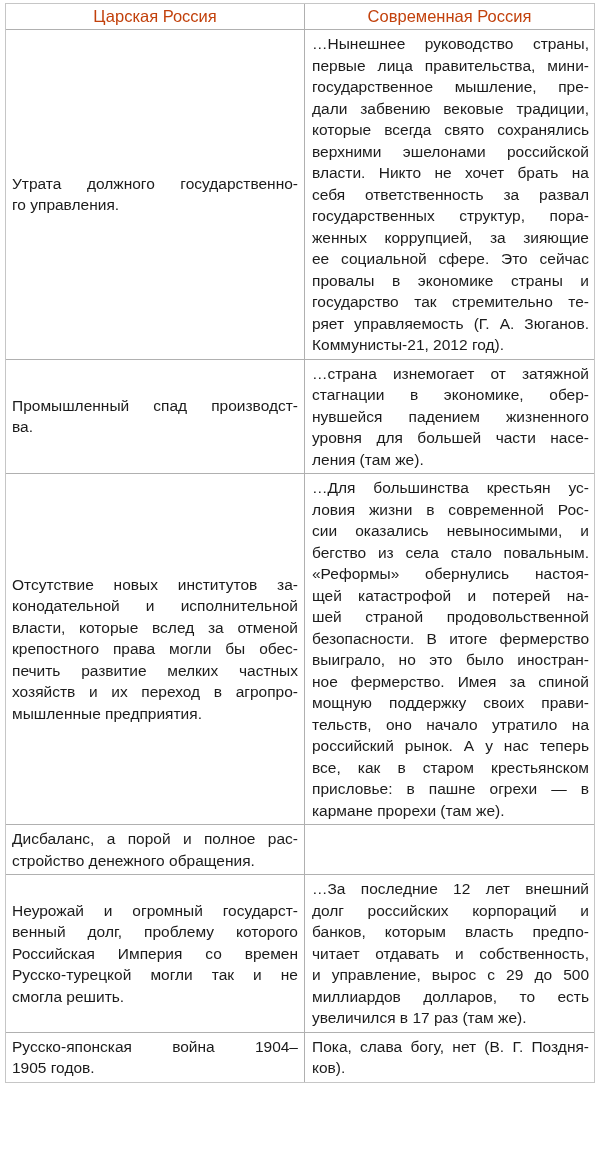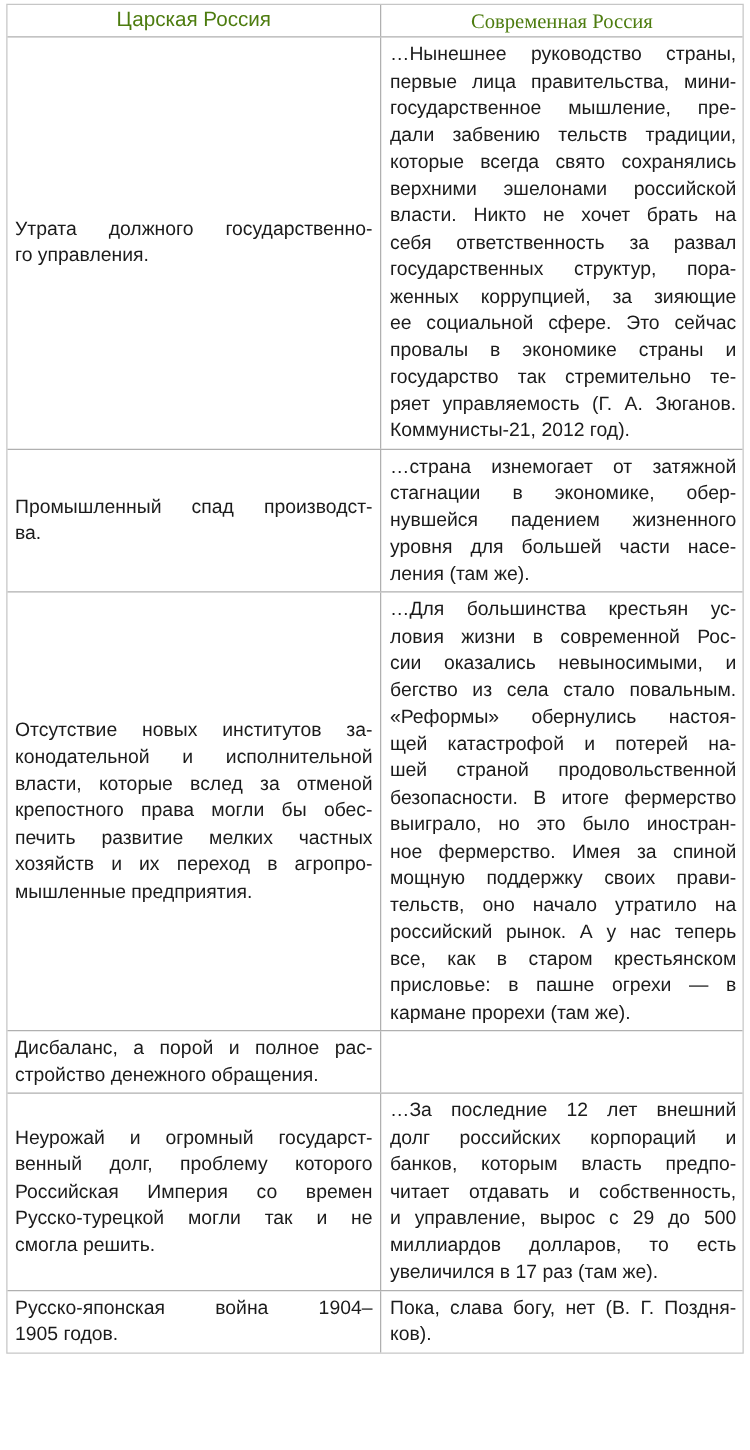--- a/index.html
+++ b/index.html
@@ -29,25 +29,25 @@
   .hdr-row {
     display: flex;
     border-bottom: 1px solid #b0b0b0;
   }
   .hdr-cell {
     box-sizing: border-box;
     font-size: 16.5px;
     line-height: 25px;
     height: 25px;
     text-align: center;
-    color: #4d7c0f;
+    color: #c2410c;
     overflow: hidden;
   }
   .hdr-cell.left  { width: 299px; border-right: 1px solid #b0b0b0; }
-  .hdr-cell.right { flex: 1; font-family: Liberation Serif, serif; }
+  .hdr-cell.right { flex: 1; }
   .t-row {
     display: flex;
     border-bottom: 1px solid #b0b0b0;
   }
   .t-row:last-child { border-bottom: none; }
   .cell {
     box-sizing: border-box;
     font-size: 15.5px;
     line-height: 21.5px;
     overflow: hidden;
@@ -86,21 +86,21 @@
     <div id="table-body">
         <div class="t-row">
           <div class="cell left">
             <div class="ln">Утрата должного государственно-</div>
             <div class="ln last">го управления.</div>
           </div>
           <div class="cell right">
             <div class="ln">…Нынешнее руководство страны,</div>
             <div class="ln">первые лица правительства, мини-</div>
             <div class="ln">государственное мышление, пре-</div>
-            <div class="ln">дали забвению тельств традиции,</div>
+            <div class="ln">дали забвению вековые традиции,</div>
             <div class="ln">которые всегда свято сохранялись</div>
             <div class="ln">верхними эшелонами российской</div>
             <div class="ln">власти. Никто не хочет брать на</div>
             <div class="ln">себя ответственность за развал</div>
             <div class="ln">государственных структур, пора-</div>
             <div class="ln">женных коррупцией, за зияющие</div>
             <div class="ln">ее социальной сфере. Это сейчас</div>
             <div class="ln">провалы в экономике страны и</div>
             <div class="ln">государство так стремительно те-</div>
             <div class="ln">ряет управляемость (Г. А. Зюганов.</div>

